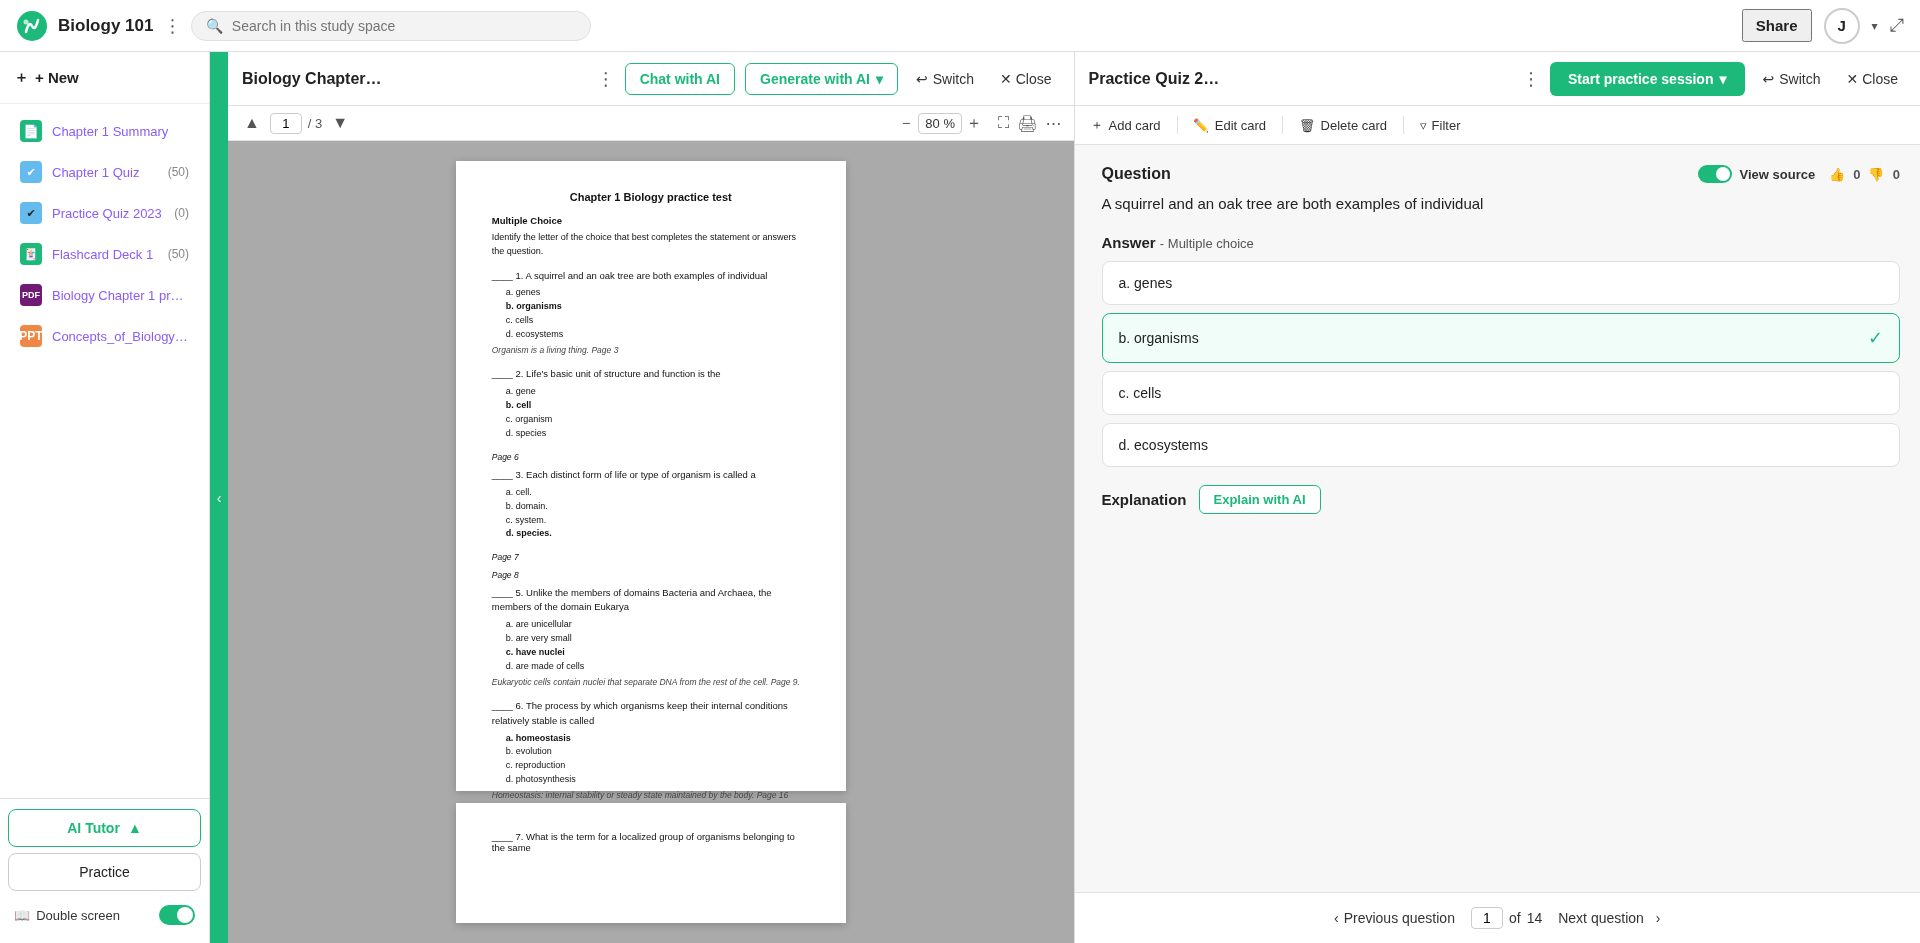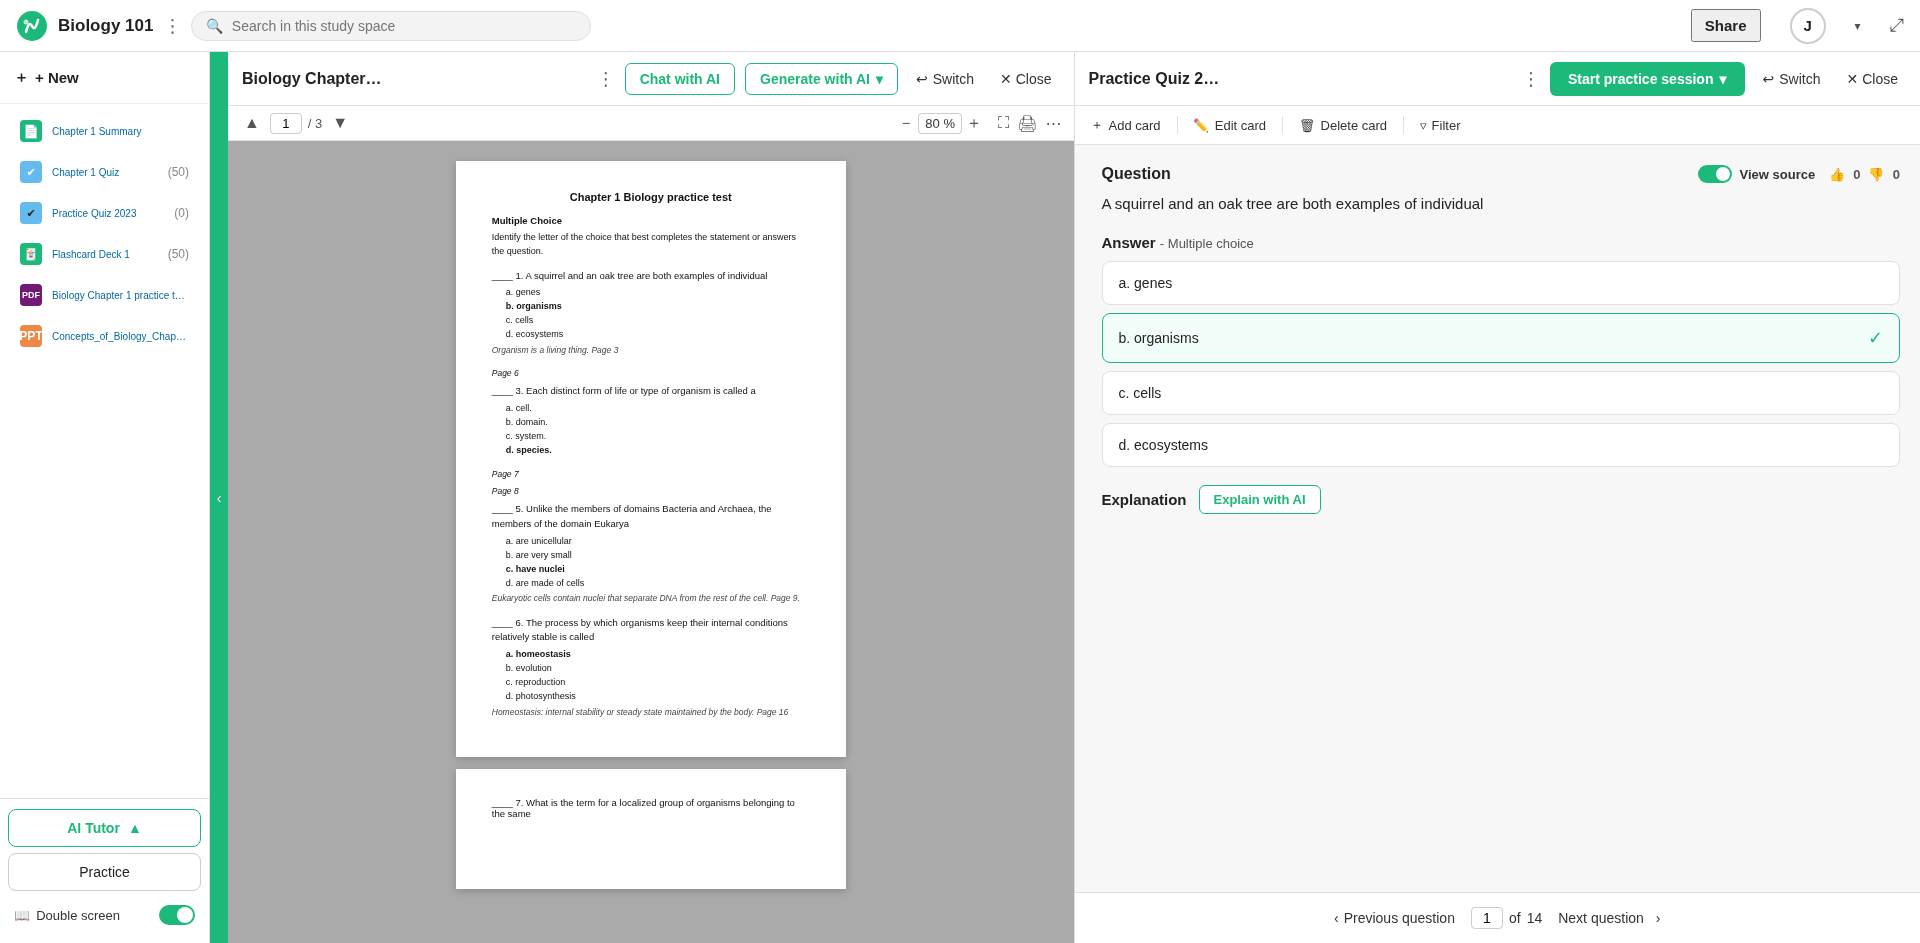--- a/index.html
+++ b/index.html
@@ -9,38 +9,38 @@
     .topnav {
       display: flex; align-items: center; background: #fff; border-bottom: 1px solid #e0e0e0;
       height: 52px; padding: 0 16px; gap: 12px; flex-shrink: 0; z-index: 10;
     }
     .topnav-left { display: flex; align-items: center; gap: 10px; flex: 1; }
     .topnav-logo { width: 32px; height: 32px; }
     .topnav-title { font-size: 17px; font-weight: 600; color: #222; }
     .topnav-more { color: #555; cursor: pointer; font-size: 18px; }
     .topnav-search { flex: 1; max-width: 400px; display: flex; align-items: center; background: #f3f3f3; border: 1px solid #e0e0e0; border-radius: 20px; padding: 6px 14px; gap: 8px; }
     .topnav-search input { border: none; background: transparent; outline: none; font-size: 14px; color: #555; width: 100%; }
-    .topnav-right { display: flex; align-items: center; gap: 29px; }
+    .topnav-right { display: flex; align-items: center; gap: 12px; }
     .btn-share { font-size: 15px; font-weight: 600; color: #222; cursor: pointer; padding: 6px 12px; }
     .avatar-btn { width: 36px; height: 36px; border-radius: 50%; border: 2px solid #ccc; background: #fff; display: flex; align-items: center; justify-content: center; font-weight: 700; font-size: 15px; cursor: pointer; }
     .chevron-down { font-size: 12px; color: #555; cursor: pointer; }
     .topnav-expand { font-size: 18px; color: #555; cursor: pointer; }
 
     
     .main-layout { display: flex; flex: 1; overflow: hidden; }
 
     
     .sidebar { width: 210px; background: #fff; border-right: 1px solid #e0e0e0; display: flex; flex-direction: column; flex-shrink: 0; }
     .sidebar-new-btn { display: flex; align-items: center; gap: 6px; padding: 16px 14px; font-size: 15px; font-weight: 600; cursor: pointer; color: #222; border-bottom: 1px solid #f0f0f0; }
     .sidebar-items { flex: 1; overflow-y: auto; padding: 6px 0; }
     .sidebar-item { display: flex; align-items: center; padding: 9px 14px; gap: 10px; cursor: pointer; border-radius: 6px; margin: 1px 6px; }
     .sidebar-item-icon { width: 22px; height: 22px; border-radius: 4px; display: flex; align-items: center; justify-content: center; font-size: 13px; flex-shrink: 0; }
     .icon-green { background: #1db97a; color: #fff; }
     .icon-quiz { background: #4e9; color: #fff; }
-    .sidebar-item-label { font-size: 10px; color: #0369a1; flex: 1; white-space: nowrap; overflow: hidden; text-overflow: ellipsis; }
+    .sidebar-item-label { font-size: 13px; color: #8b5cf6; flex: 1; white-space: nowrap; overflow: hidden; text-overflow: ellipsis; }
     .sidebar-item-count { font-size: 12px; color: #888; flex-shrink: 0; }
     .sidebar-bottom { border-top: 1px solid #e0e0e0; padding: 10px 8px; display: flex; flex-direction: column; gap: 6px; }
     .btn-ai-tutor { border: 1.5px solid #1db97a; color: #1db97a; border-radius: 8px; padding: 10px 0; text-align: center; font-size: 14px; font-weight: 600; cursor: pointer; display: flex; align-items: center; justify-content: center; gap: 8px; }
     .btn-practice { border: 1px solid #ccc; border-radius: 8px; padding: 10px 0; text-align: center; font-size: 14px; color: #222; cursor: pointer; }
     .double-screen-row { display: flex; align-items: center; padding: 8px 6px; gap: 8px; }
     .double-screen-label { font-size: 13px; color: #333; flex: 1; display: flex; align-items: center; gap: 6px; }
     .toggle { width: 36px; height: 20px; background: #1db97a; border-radius: 10px; position: relative; cursor: pointer; }
     .toggle-knob { width: 16px; height: 16px; background: #fff; border-radius: 50%; position: absolute; top: 2px; right: 2px; }
 
     
@@ -246,20 +246,27 @@
 
           <div class="pdf-q">
             <div class="q-text"><span>____ 1. </span>A squirrel and an oak tree are both examples of individual</div>
             <div class="opt">a. genes</div>
             <div class="opt correct">b. organisms</div>
             <div class="opt">c. cells</div>
             <div class="opt">d. ecosystems</div>
             <div class="hint">Organism is a living thing. Page 3</div>
           </div>
 
+          <div class="pdf-q">
+            <div class="q-text"><span>____ 2. </span>Life's basic unit of structure and function is the</div>
+            <div class="opt">a. gene</div>
+            <div class="opt correct">b. cell</div>
+            <div class="opt">c. organism</div>
+            <div class="opt">d. species</div>
+          </div>
           <div style="font-size:8.5px;margin-bottom:4px;font-style:italic;">Page 6</div>
 
           <div class="pdf-q">
             <div class="q-text">____ 3.  Each distinct form of life or type of organism is called a</div>
             <div class="opt">a. cell.</div>
             <div class="opt">b. domain.</div>
             <div class="opt">c. system.</div>
             <div class="opt correct">d. species.</div>
           </div>
           <div style="font-size:8.5px;margin-bottom:4px;font-style:italic;">Page 7</div>

